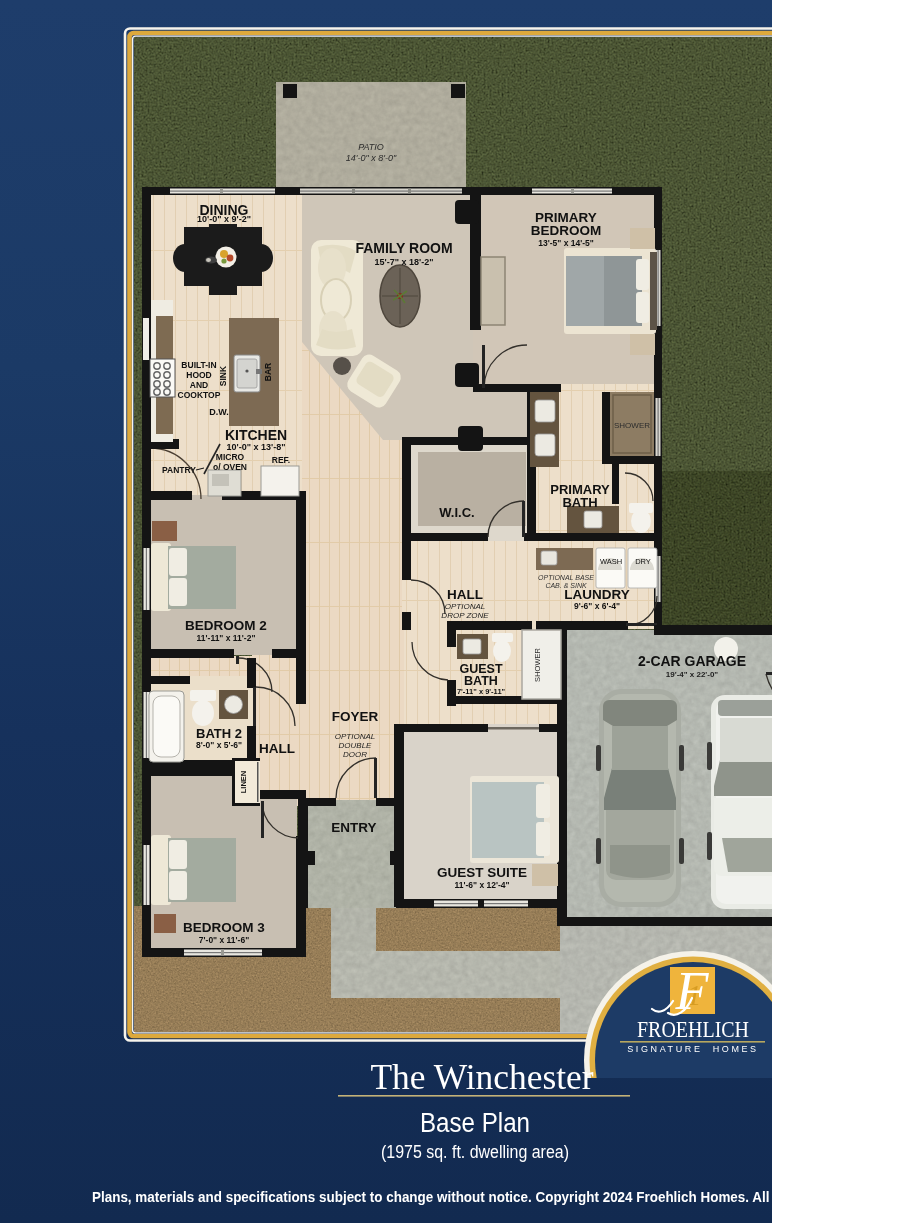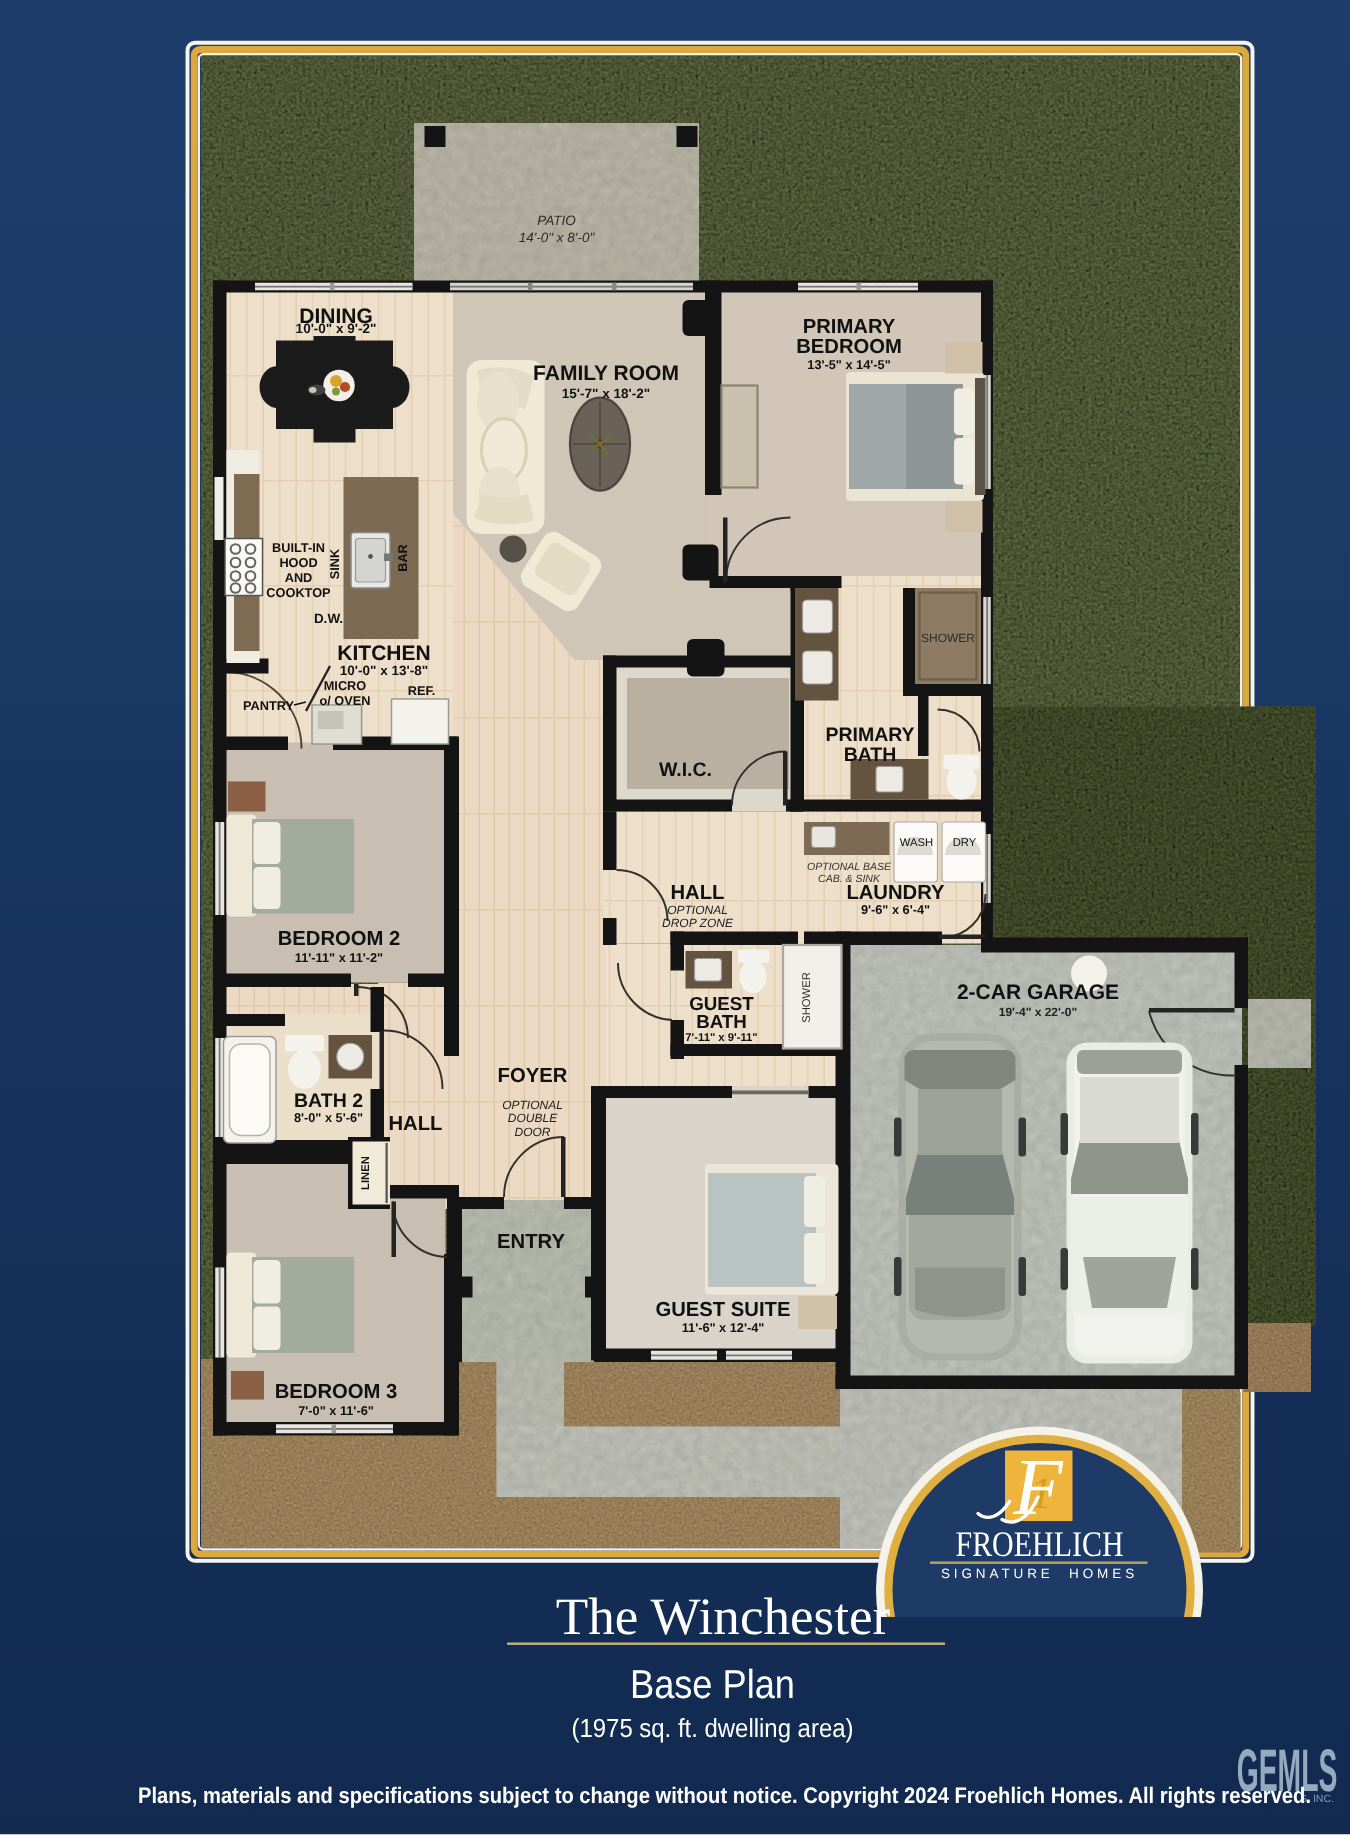--- a/index.html
+++ b/index.html
@@ -1,16 +1,16 @@
 <!DOCTYPE html>
 <html><head>
 <meta charset="utf-8">
 <style>
 html,body{margin:0;padding:0}
-.page{position:relative;width:900px;height:1223px;overflow:hidden;
+.page{position:relative;width:772px;height:1223px;overflow:hidden;
 background:linear-gradient(180deg,#1e3d6b 0%,#1b3a66 30%,#16315c 60%,#122a50 100%);
 font-family:"Liberation Sans",sans-serif}
 svg{position:absolute;left:0;top:0;display:block}
 </style>
 </head>
 <body>
 <div class="page">
 <svg width="900" height="1223" viewBox="0 0 900 1223">
 <defs>
 <filter id="fgrass" x="0%" y="0%" width="100%" height="100%">

